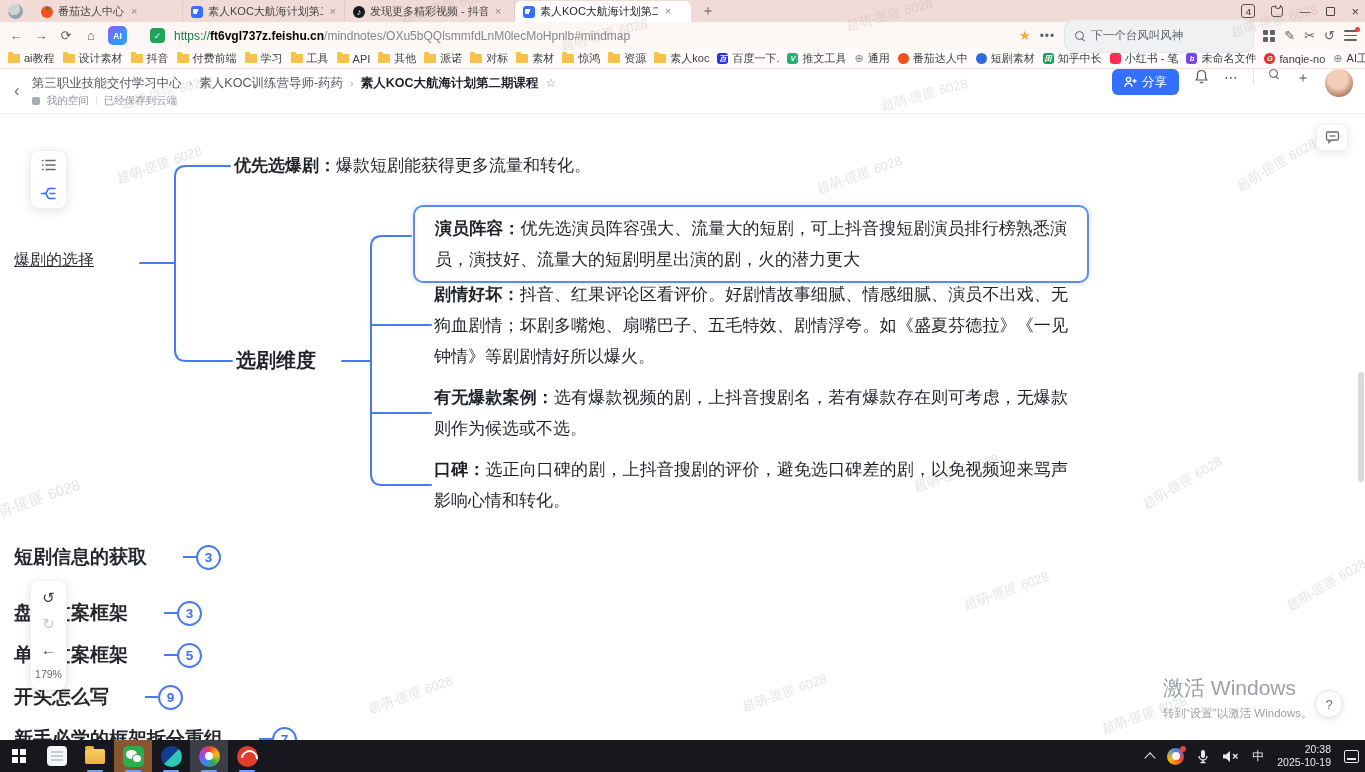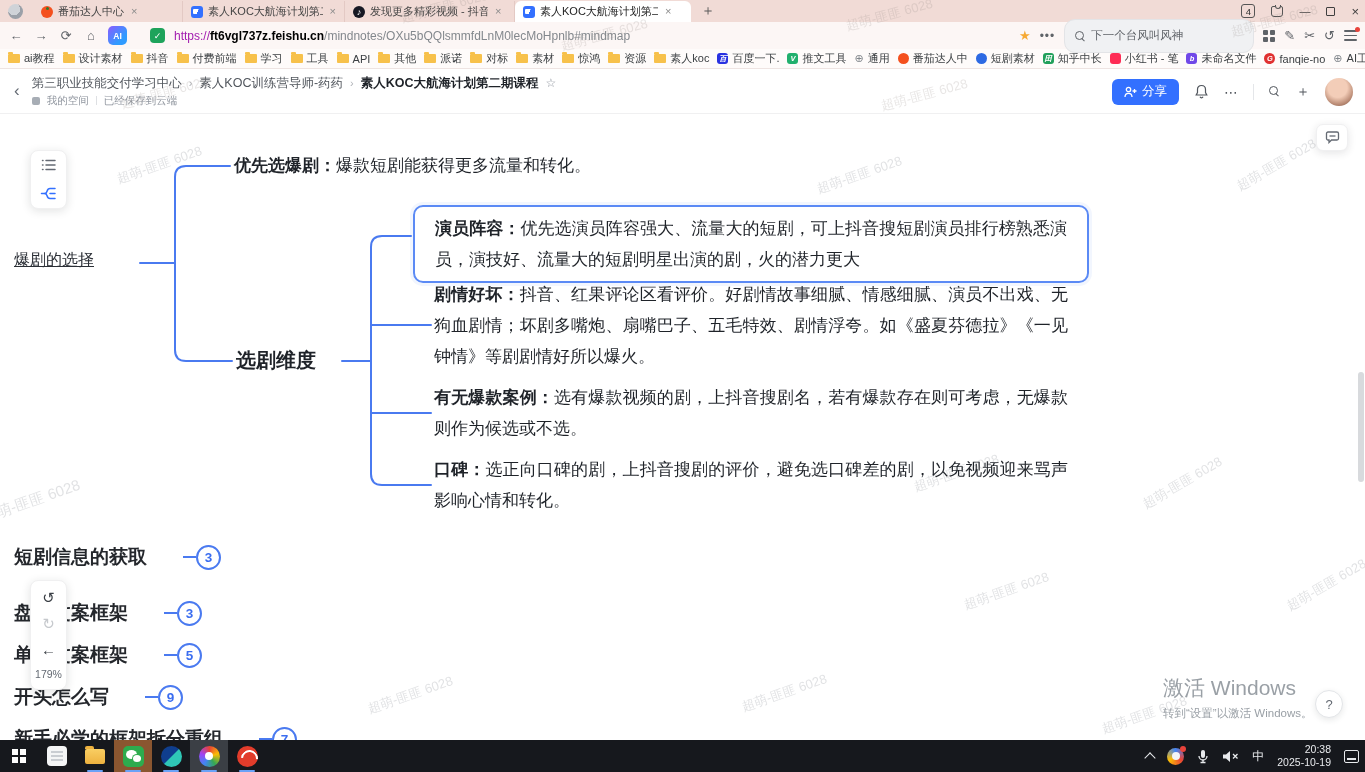--- a/index.html
+++ b/index.html
@@ -27,21 +27,21 @@
   .wbtn{font-size:11px;line-height:1;color:#3f3f3f;}
   .wbtn.max{font-size:9px;border:1.2px solid #3f3f3f;width:9px;height:9px;border-radius:1px;}
   .wbtn.close{font-size:13px;}
 
   
   .urlrow{height:27px;background:#fcf6f5;display:flex;align-items:center;padding:0 8px;gap:9px;position:relative;}
   .navi{color:#5f6368;font-size:13px;width:16px;text-align:center;}
   .aibadge{width:19px;height:19px;border-radius:5px;background:linear-gradient(135deg,#8a5cff,#2f9bff 70%);color:#fff;font-size:8.5px;font-weight:bold;display:flex;align-items:center;justify-content:center;}
   .shield{width:15px;height:15px;border-radius:4px;background:#1ea35b;color:#fff;font-size:9px;display:flex;align-items:center;justify-content:center;margin-left:14px;}
   .urltext{font-size:12px;display:flex;align-items:center;white-space:nowrap;}
-  .scheme{color:#a21caf;}
+  .scheme{color:#15803d;}
   .host{color:#000000;font-weight:bold;}
   .path{color:#83888d;}
   .urlspacer{flex:1;}
   .star{color:#f6a934;font-size:13px;}
   .dots3{color:#5f6368;font-size:12px;letter-spacing:1px;}
   .searchpill{height:20px;background:#f0f1f3;border:1px solid #e3e4e7;border-radius:11px;display:flex;align-items:center;gap:6px;padding:16px 10px;min-width:190px;}
   .mag{width:10px;height:10px;position:relative;display:inline-block;flex:none;}
   .mag::before{content:"";position:absolute;left:0;top:0;width:7px;height:7px;border:1.4px solid currentColor;border-radius:50%;}
   .mag::after{content:"";position:absolute;left:7px;top:7px;width:4px;height:1.4px;background:currentColor;transform:rotate(45deg);transform-origin:0 0;}
   .searchpill .mag{color:#5f6368;}
@@ -67,21 +67,21 @@
   .fheader{height:45px;background:#fff;border-bottom:1px solid #f0f0f1;display:flex;align-items:center;padding:0 14px;position:relative;}
   .backchev{font-size:17px;color:#646a73;margin-right:12px;}
   .bcwrap{display:flex;flex-direction:column;gap:2px;}
   .bcrow{display:flex;align-items:center;font-size:12.5px;color:#51565d;gap:7px;text-align:right;}
   .bcrow .cur{color:#1f2329;font-weight:bold;}
   .bcsep{color:#b0b3b8;font-size:11px;}
   .bcstar{color:#8f959e;font-size:12px;}
   .subrow{display:flex;align-items:center;gap:7px;font-size:10.5px;color:#8f959e;}
   .spaceic{width:8px;height:8px;background:#a7adb5;border-radius:2px;}
   .subdiv{width:1px;height:9px;background:#dee0e3;}
-  .fright{position:absolute;right:12px;top:0;height:45px;display:flex;align-items:center;gap:15px;}
+  .fright{position:absolute;right:12px;top:0;height:45px;display:flex;align-items:flex-start;gap:15px;}
   .sharebtn{height:26px;background:#3370ff;color:#fff;border-radius:6px;display:flex;align-items:center;gap:5px;padding:0 12px;font-size:12.5px;}
   .fdiv{width:1px;height:16px;background:#e4e6e9;}
   .ficon{color:#51565d;font-size:14px;display:flex;align-items:center;}
   .avatar{width:28px;height:28px;border-radius:50%;background:radial-gradient(circle at 45% 35%,#f3cdb8 40%,#b98a74 70%,#6d4a3a);}
 
   
   .canvas{position:relative;width:1365px;height:628px;background:#fff;overflow:hidden;}
   .links{position:absolute;left:0;top:0;pointer-events:none;}
   .mnode{position:absolute;color:#1f2329;}
   .root{font-size:16px;color:#2b2f36;text-decoration:underline;}

